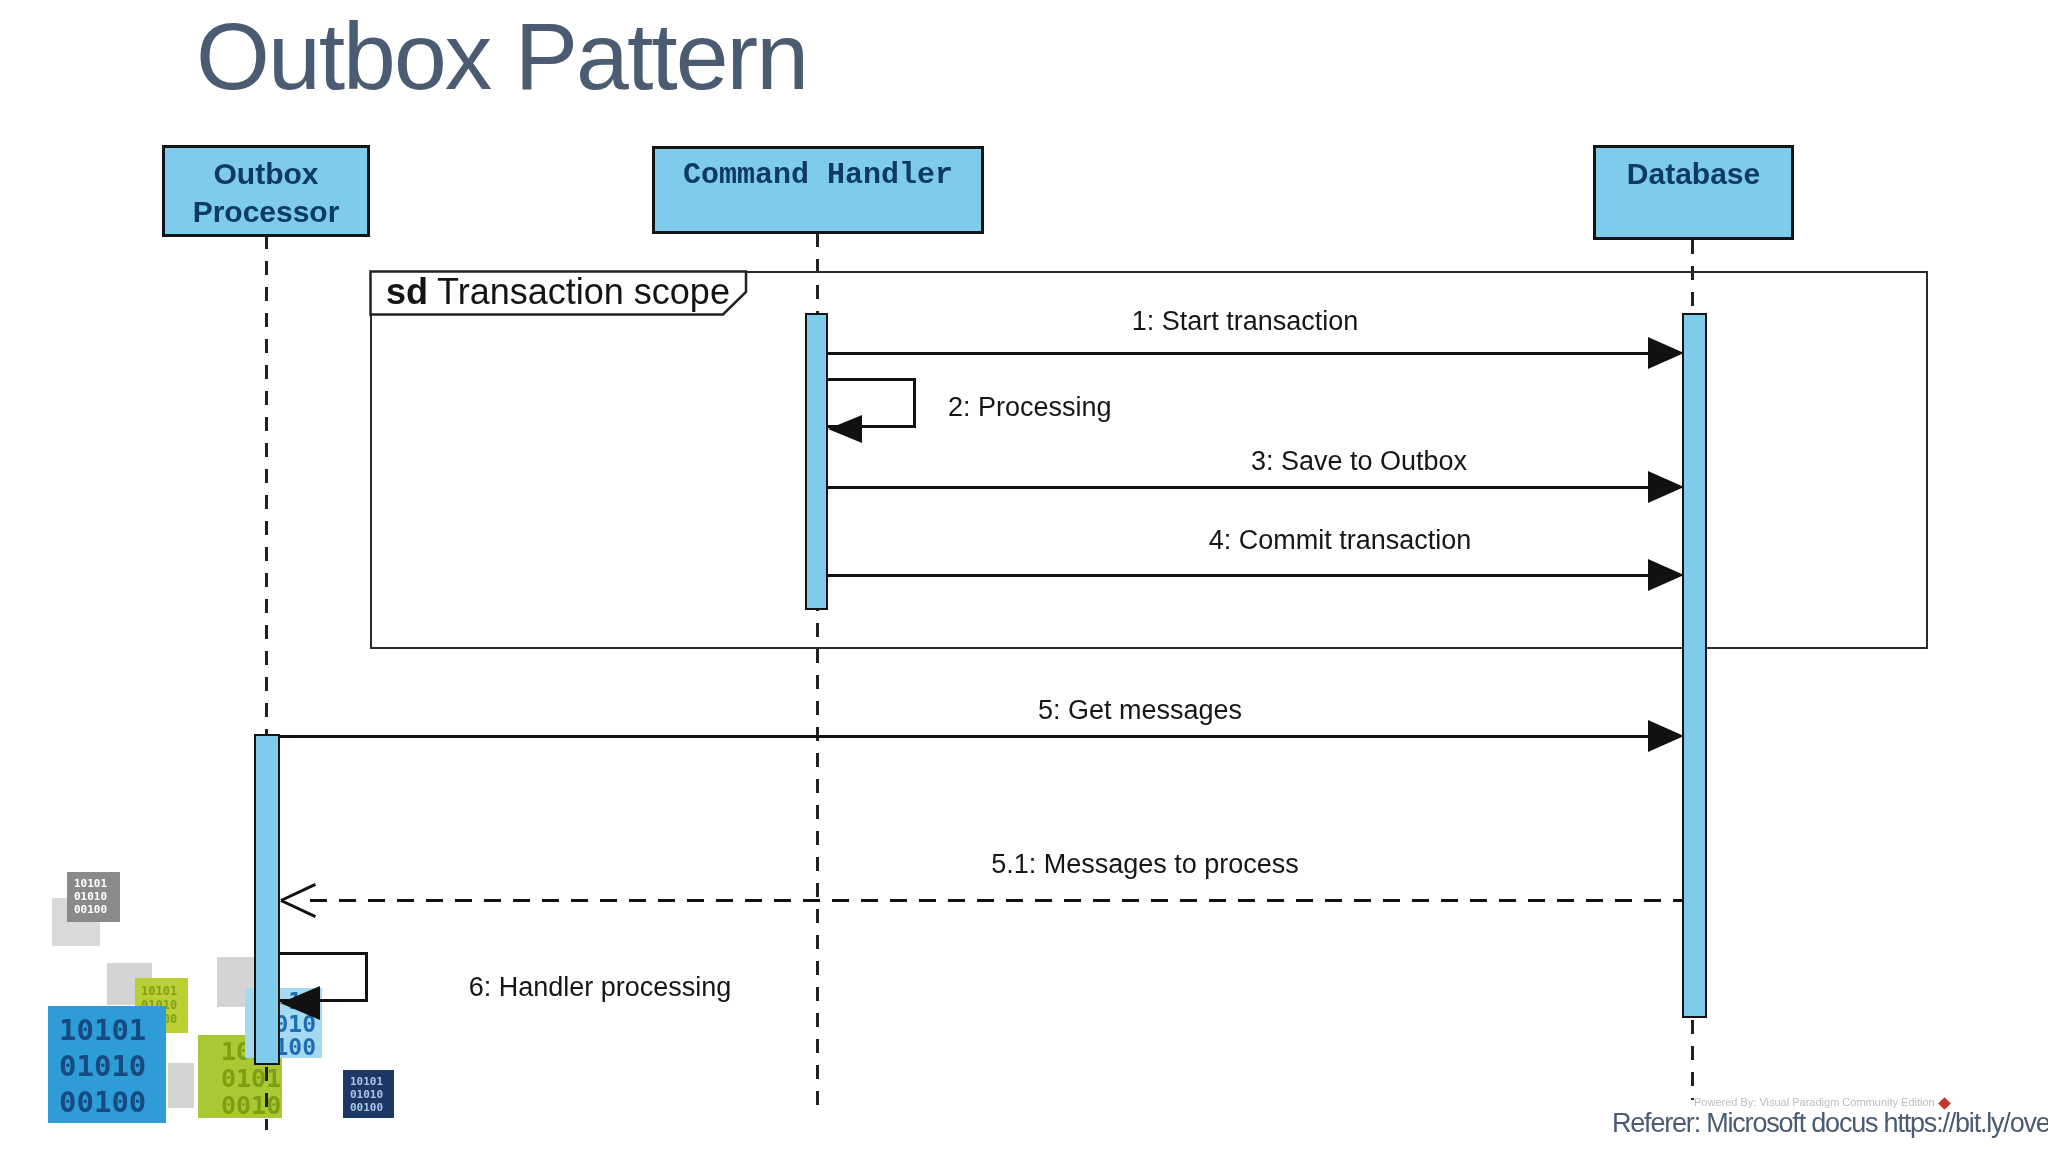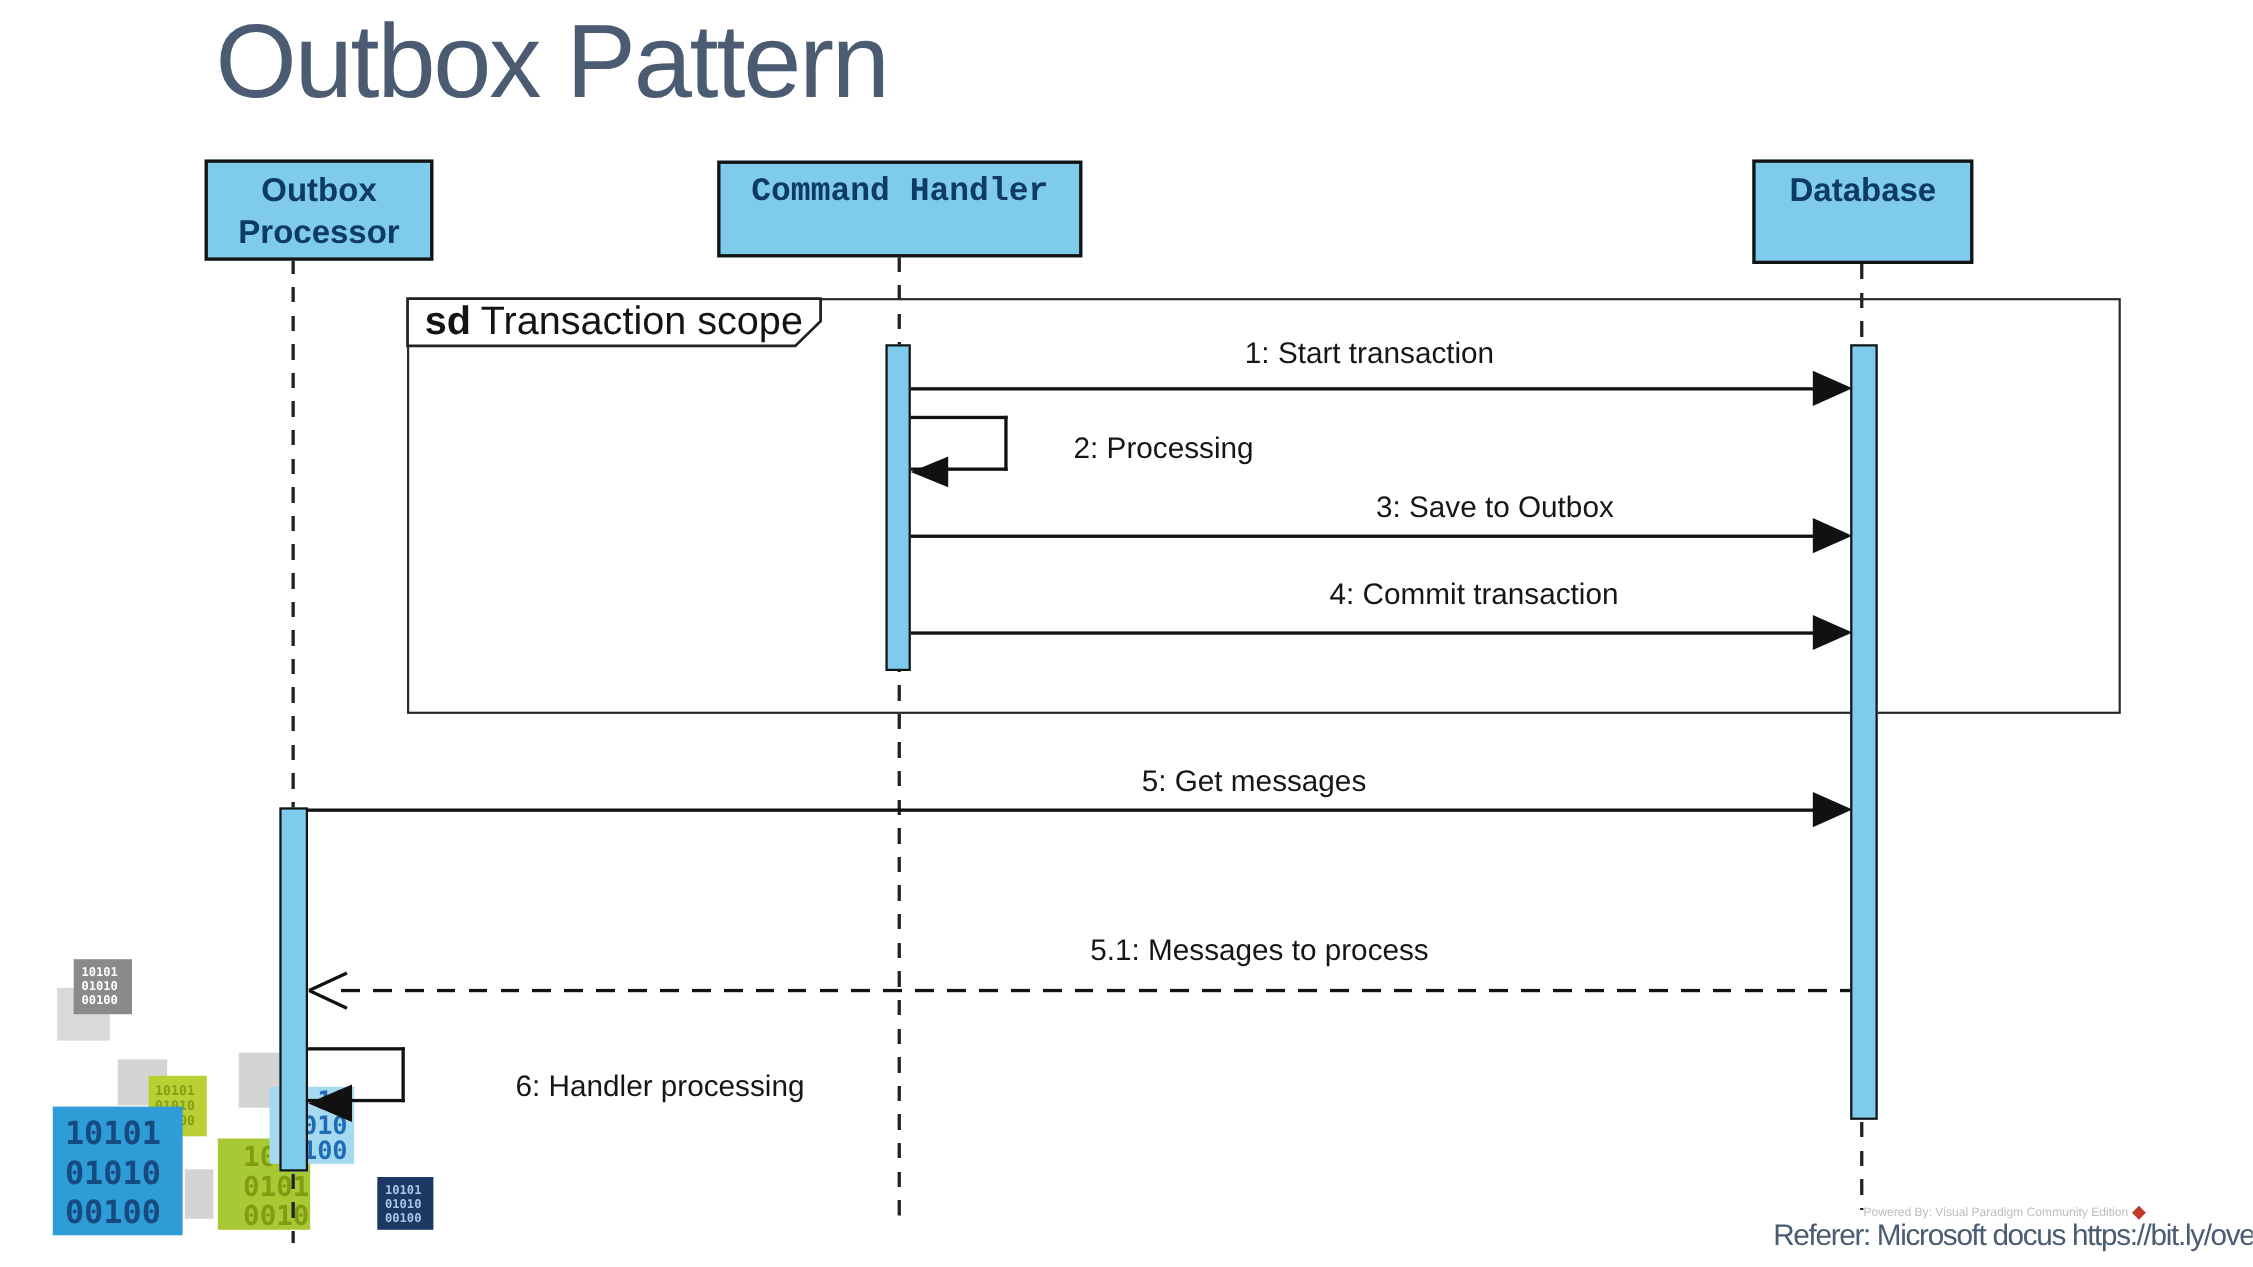--- a/index.html
+++ b/index.html
@@ -7,21 +7,21 @@
          font-family:"Liberation Sans",sans-serif;}
   .abs{position:absolute;}
   .pre{white-space:pre-line;}
 
   
   .title{left:196px;top:2px;font-size:95px;font-weight:300;color:#4a5b72;letter-spacing:-2px;z-index:6;}
 
   
   .actor{background:#7ecbec;border:3px solid #141414;color:#0e3a66;font-weight:700;
          font-size:30px;text-align:center;z-index:6;box-sizing:border-box;line-height:38px;padding-top:7px;}
-  .actor-op{left:162px;top:145px;width:208px;height:92px;margin-left:24px;}
+  .actor-op{left:162px;top:145px;width:208px;height:92px;}
   .actor-ch{left:652px;top:146px;width:332px;height:88px;font-family:Liberation Mono, monospace;}
   .actor-db{left:1593px;top:145px;width:201px;height:95px;}
 
   
   .lifeline{width:3px;z-index:2;background:repeating-linear-gradient(180deg,#222 0 14px,transparent 14px 26px);}
   .life-op{left:265px;top:235px;height:895px;}
   .life-ch{left:816px;top:233px;height:872px;}
   .life-db{left:1691px;top:240px;height:860px;}
 
   
@@ -120,21 +120,21 @@
   <div class="abs bar bar-ch"></div>
   <div class="abs bar bar-db"></div>
   <div class="abs bar bar-op"></div>
 
   <div class="abs mlabel" style="left:1030px;top:306px;width:430px;">1: Start transaction</div>
   <div class="abs mline" style="left:828px;top:352px;width:822px;"></div>
   <div class="abs head-r" style="left:1648px;top:337px;"></div>
 
   <div class="abs loop" style="left:828px;top:378px;width:88px;height:50px;"></div>
   <div class="abs head-l" style="left:828px;top:415px;"></div>
-  <div class="abs mlabel nowrap" style="left:948px;top:392px;margin-left:28px;">2: Processing</div>
+  <div class="abs mlabel nowrap" style="left:948px;top:392px;">2: Processing</div>
 
   <div class="abs mlabel" style="left:1149px;top:446px;width:420px;">3: Save to Outbox</div>
   <div class="abs mline" style="left:828px;top:486px;width:822px;"></div>
   <div class="abs head-r" style="left:1648px;top:471px;"></div>
 
   <div class="abs mlabel" style="left:1120px;top:525px;width:440px;">4: Commit transaction</div>
   <div class="abs mline" style="left:828px;top:574px;width:822px;"></div>
   <div class="abs head-r" style="left:1648px;top:559px;"></div>
 
   <div class="abs mlabel" style="left:925px;top:695px;width:430px;">5: Get messages</div>

